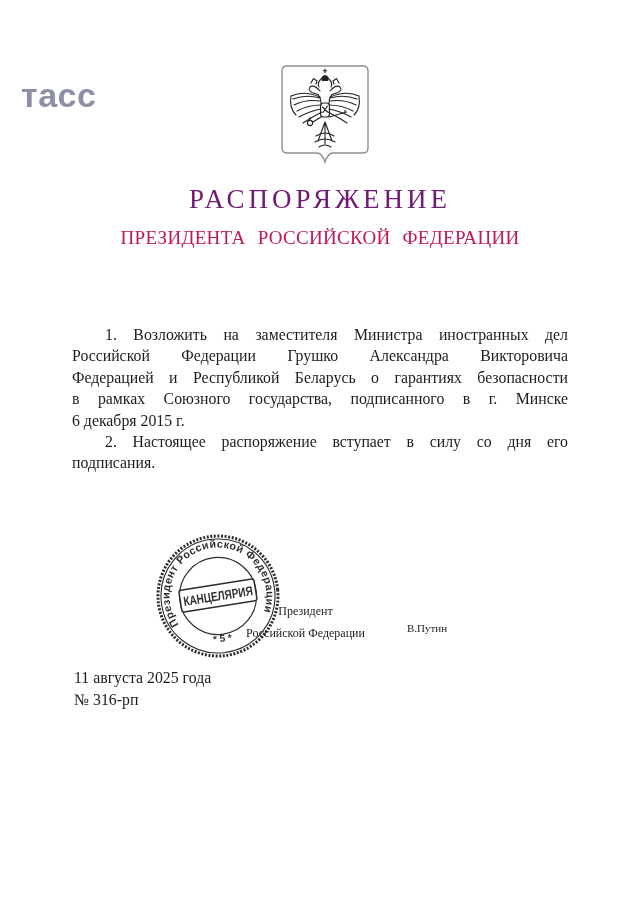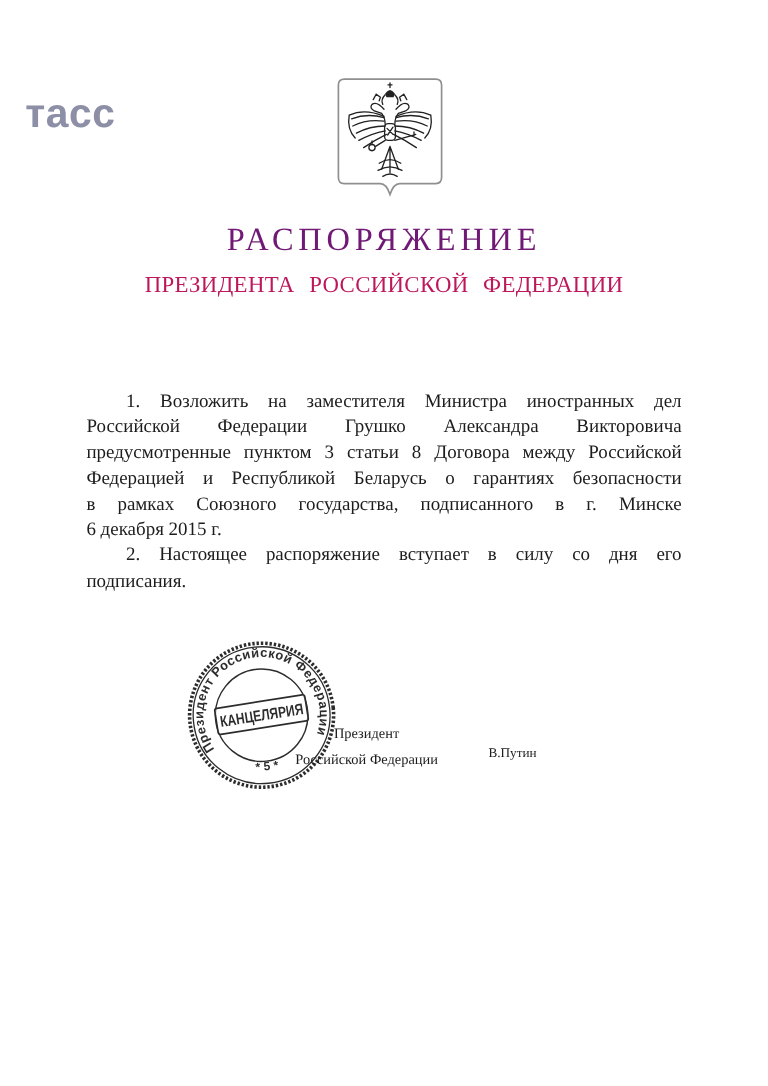--- a/index.html
+++ b/index.html
@@ -95,21 +95,20 @@
       </g>
     </svg>
   </div>
 
   <div class="doc-title">РАСПОРЯЖЕНИЕ</div>
   <div class="doc-subtitle">ПРЕЗИДЕНТА РОССИЙСКОЙ ФЕДЕРАЦИИ</div>
 
   <div class="body-block">
     <div class="body-line indent">1. Возложить на заместителя Министра иностранных дел</div>
     <div class="body-line">Российской Федерации Грушко Александра Викторовича</div>
-    <div class="body-line">предусмотренные пунктом 3 статьи 8 Договора между Российской</div>
     <div class="body-line">Федерацией и Республикой Беларусь о гарантиях безопасности</div>
     <div class="body-line">в рамках Союзного государства, подписанного в г. Минске</div>
     <div class="body-line plain">6 декабря 2015 г.</div>
     <div class="body-line indent">2. Настоящее распоряжение вступает в силу со дня его</div>
     <div class="body-line plain">подписания.</div>
   </div>
 
   <div class="stamp">
     <svg viewBox="0 0 132 132" width="132" height="132" aria-hidden="true">
       <g transform="rotate(-6 66 66)">
@@ -128,20 +127,24 @@
       </g>
     </svg>
   </div>
 
   <div class="signature-left">
     <div>Президент</div>
     <div>Российской Федерации</div>
   </div>
   <div class="signature-name">В.Путин</div>
 
+  <div class="footer-block">
+    <div>11 августа 2025 года</div>
+    <div>№ 316-рп</div>
+  </div>
 
   <div class="printer-mark">
     <svg viewBox="0 0 26 10" width="26" height="10" aria-hidden="true">
       <path d="M3,8 H23 M9,3 l4,3 l4,-3 M12,2 h4" stroke="#111" stroke-width="1" fill="none"></path>
     </svg>
   </div>
 
   <div class="barcode-wrap">
     <div class="barcode-bars"></div>
     <div class="barcode-digits">2 100088 67158 6</div>

